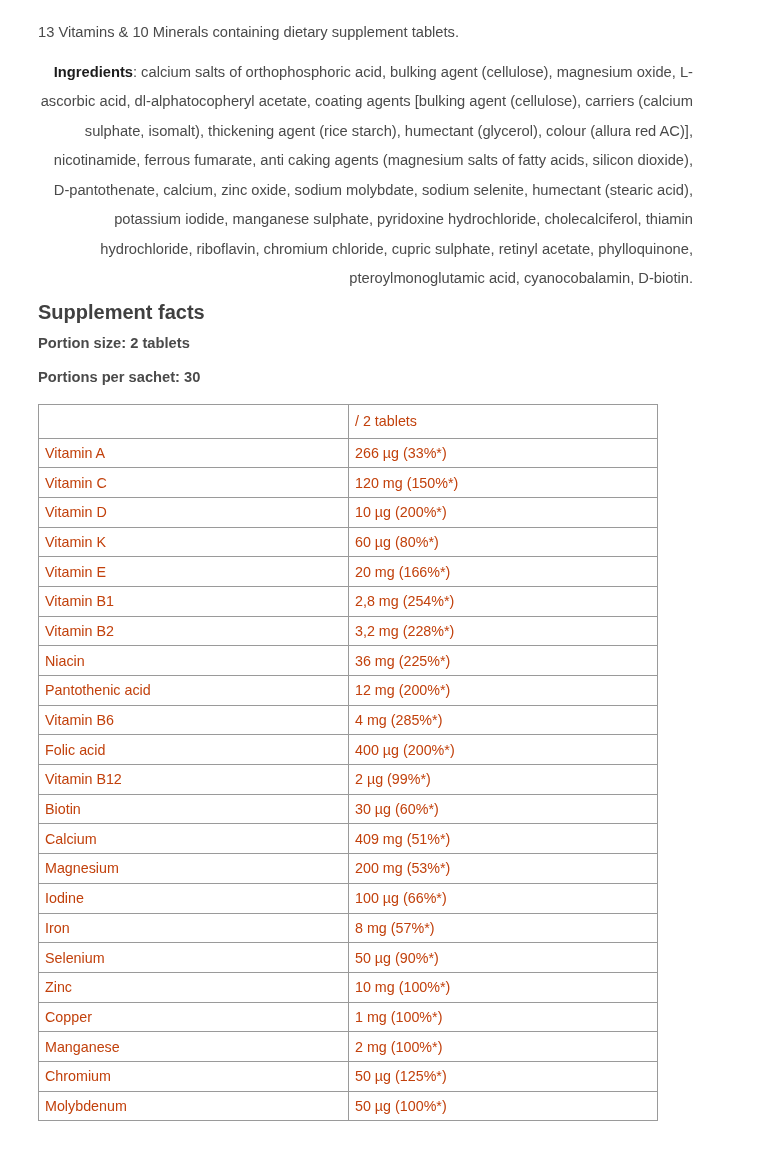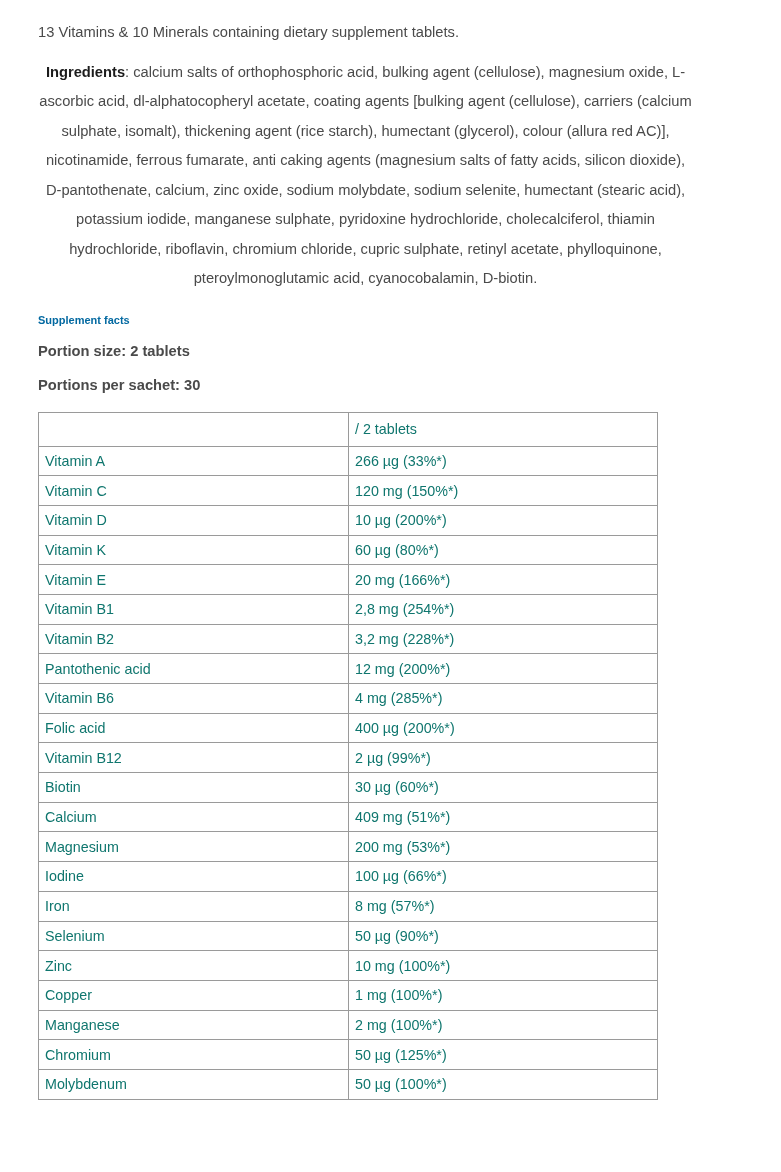--- a/index.html
+++ b/index.html
@@ -25,52 +25,52 @@
     line-height: 29.5px;
     color: #4a4a4a;
     margin: 0;
   }
   .ingredients {
     font-size: 14.7px;
     line-height: 29.5px;
     color: #4a4a4a;
     margin: 10px 0 0 0;
     max-width: 655px;
-    text-align: center;
+    text-align: right;
   }
   .ingredients .label {
     font-weight: bold;
     color: #1c1c1c;
   }
   .facts-heading {
-    font-size: 11px;
+    font-size: 20px;
     font-weight: bold;
-    color: #0369a1;
-    margin: 14px 0 0 0;
+    color: #404040;
+    margin: 6px 0 0 0;
     line-height: 24px;
   }
   .portion-line {
     font-size: 14.7px;
     line-height: 29.5px;
     color: #4a4a4a;
     margin: 5px 0 0 0;
     font-weight: bold;
   }
   table.facts {
     border-collapse: collapse;
     width: 605px;
     margin-top: 11px;
     table-layout: fixed;
   }
   table.facts td {
     border: 1px solid #9a9a9a;
     padding: 0 0 0 6px;
     height: 28.7px;
     font-size: 14.3px;
-    color: #0f766e;
+    color: #c2410c;
     vertical-align: middle;
     line-height: 18px;
     overflow: hidden;
     white-space: nowrap;
   }
   table.facts tr.header-row td {
     height: 33px;
   }
   table.facts td.col-name { width: 303px; }
   table.facts td.col-value { width: 302px; }
@@ -116,20 +116,24 @@
           <td class="col-name">Vitamin E</td>
           <td class="col-value">20 mg (166%*)</td>
         </tr>
         <tr>
           <td class="col-name">Vitamin B1</td>
           <td class="col-value">2,8 mg (254%*)</td>
         </tr>
         <tr>
           <td class="col-name">Vitamin B2</td>
           <td class="col-value">3,2 mg (228%*)</td>
+        </tr>
+        <tr>
+          <td class="col-name">Niacin</td>
+          <td class="col-value">36 mg (225%*)</td>
         </tr>
         <tr>
           <td class="col-name">Pantothenic acid</td>
           <td class="col-value">12 mg (200%*)</td>
         </tr>
         <tr>
           <td class="col-name">Vitamin B6</td>
           <td class="col-value">4 mg (285%*)</td>
         </tr>
         <tr>

